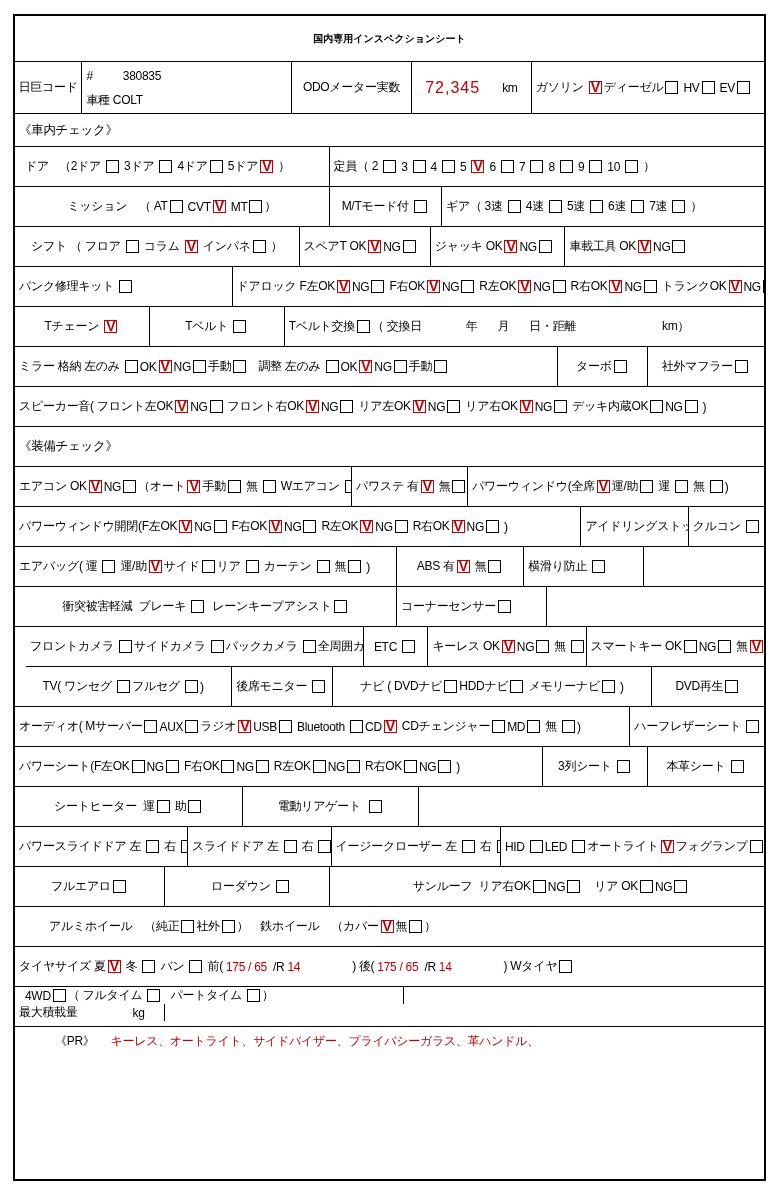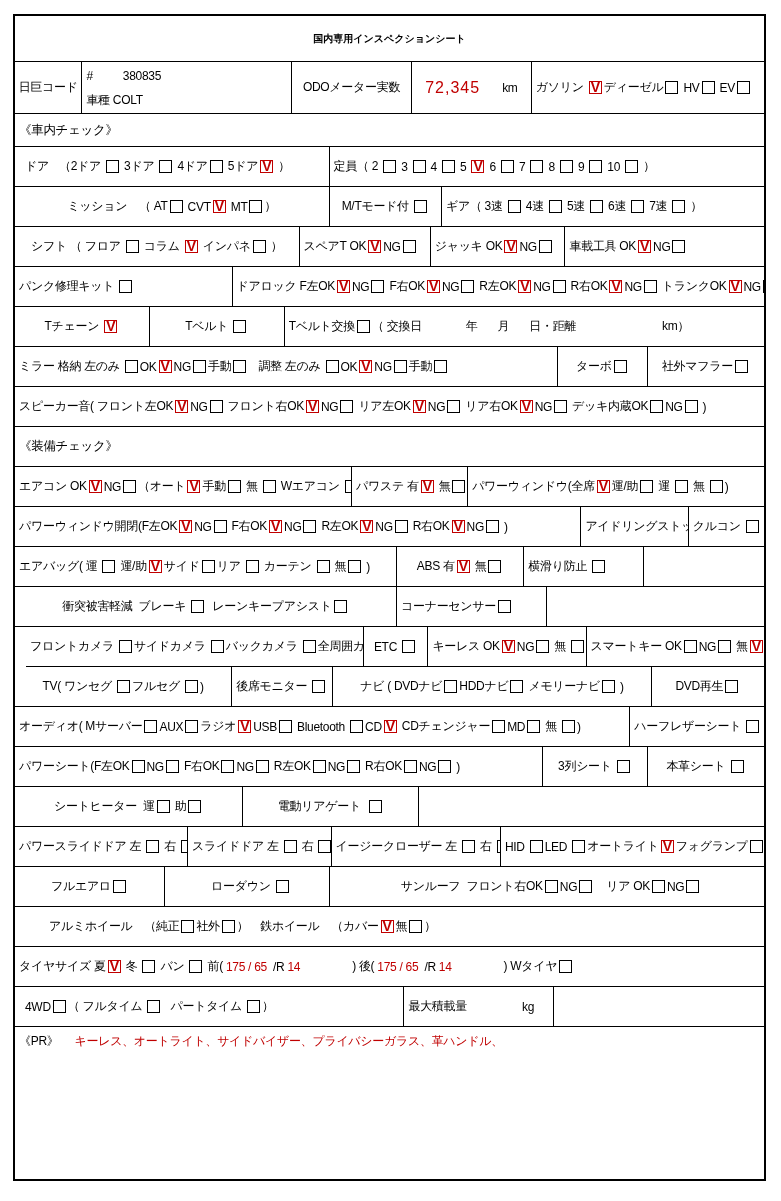--- a/index.html
+++ b/index.html
@@ -543,21 +543,21 @@
     <div class="row" style="height: 40px; gap: 8px;">
       <div class="cell center" style="width: 20%;">
         <span class="tx">フルエアロ</span>
         <span class="cb"></span>
       </div>
       <div class="cell center" style="width: 21%;">
         <span class="tx">ローダウン </span>
         <span class="cb"></span>
       </div>
       <div class="cell center grow">
-        <span class="tx">サンルーフ  フロント右OK</span>
+        <span class="tx">サンルーフ  リア右OK</span>
         <span class="cb"></span>
         <span class="tx">NG</span>
         <span class="cb"></span>
         <span class="gap" style="width: 12px;"></span>
         <span class="tx">リア OK</span>
         <span class="cb"></span>
         <span class="tx">NG</span>
         <span class="cb"></span>
       </div>
     </div>
@@ -590,35 +590,35 @@
         <span class="gap" style="width: 52px;"></span>
         <span class="tx">) 後( </span>
         <span class="red">175 / 65</span>
         <span class="tx">  /R </span>
         <span class="red">14</span>
         <span class="gap" style="width: 52px;"></span>
         <span class="tx">) Wタイヤ</span>
         <span class="cb"></span>
       </div>
     </div>
-    <div class="row" style="height: 40px;">
+    <div class="row" style="height: 40px; flex-direction: column;">
       <div class="cell" style="width: 52%;">
         <span class="gap" style="width: 6px;"></span>
         <span class="tx">4WD</span>
         <span class="cb"></span>
         <span class="tx">（ フルタイム </span>
         <span class="cb"></span>
         <span class="gap" style="width: 8px;"></span>
         <span class="tx">パートタイム </span>
         <span class="cb"></span>
         <span class="tx">）</span>
       </div>
       <div class="cell" style="width: 20%;">
         <span class="tx">最大積載量</span>
         <span class="gap" style="width: 55px;"></span>
         <span class="tx">kg</span>
       </div>
       <div class="cell grow"></div>
     </div>
-    <div class="row" style="height: 152px;">
+    <div class="row" style="height: 152px; margin-left: 36px;">
       <div class="cell block top grow"><span class="tx">《PR》</span><span class="gap" style="width: 16px;"></span><span class="red">キーレス、オートライト、サイドバイザー、プライバシーガラス、革ハンドル、</span></div>
     </div>
   </div>
 
 </body></html>

